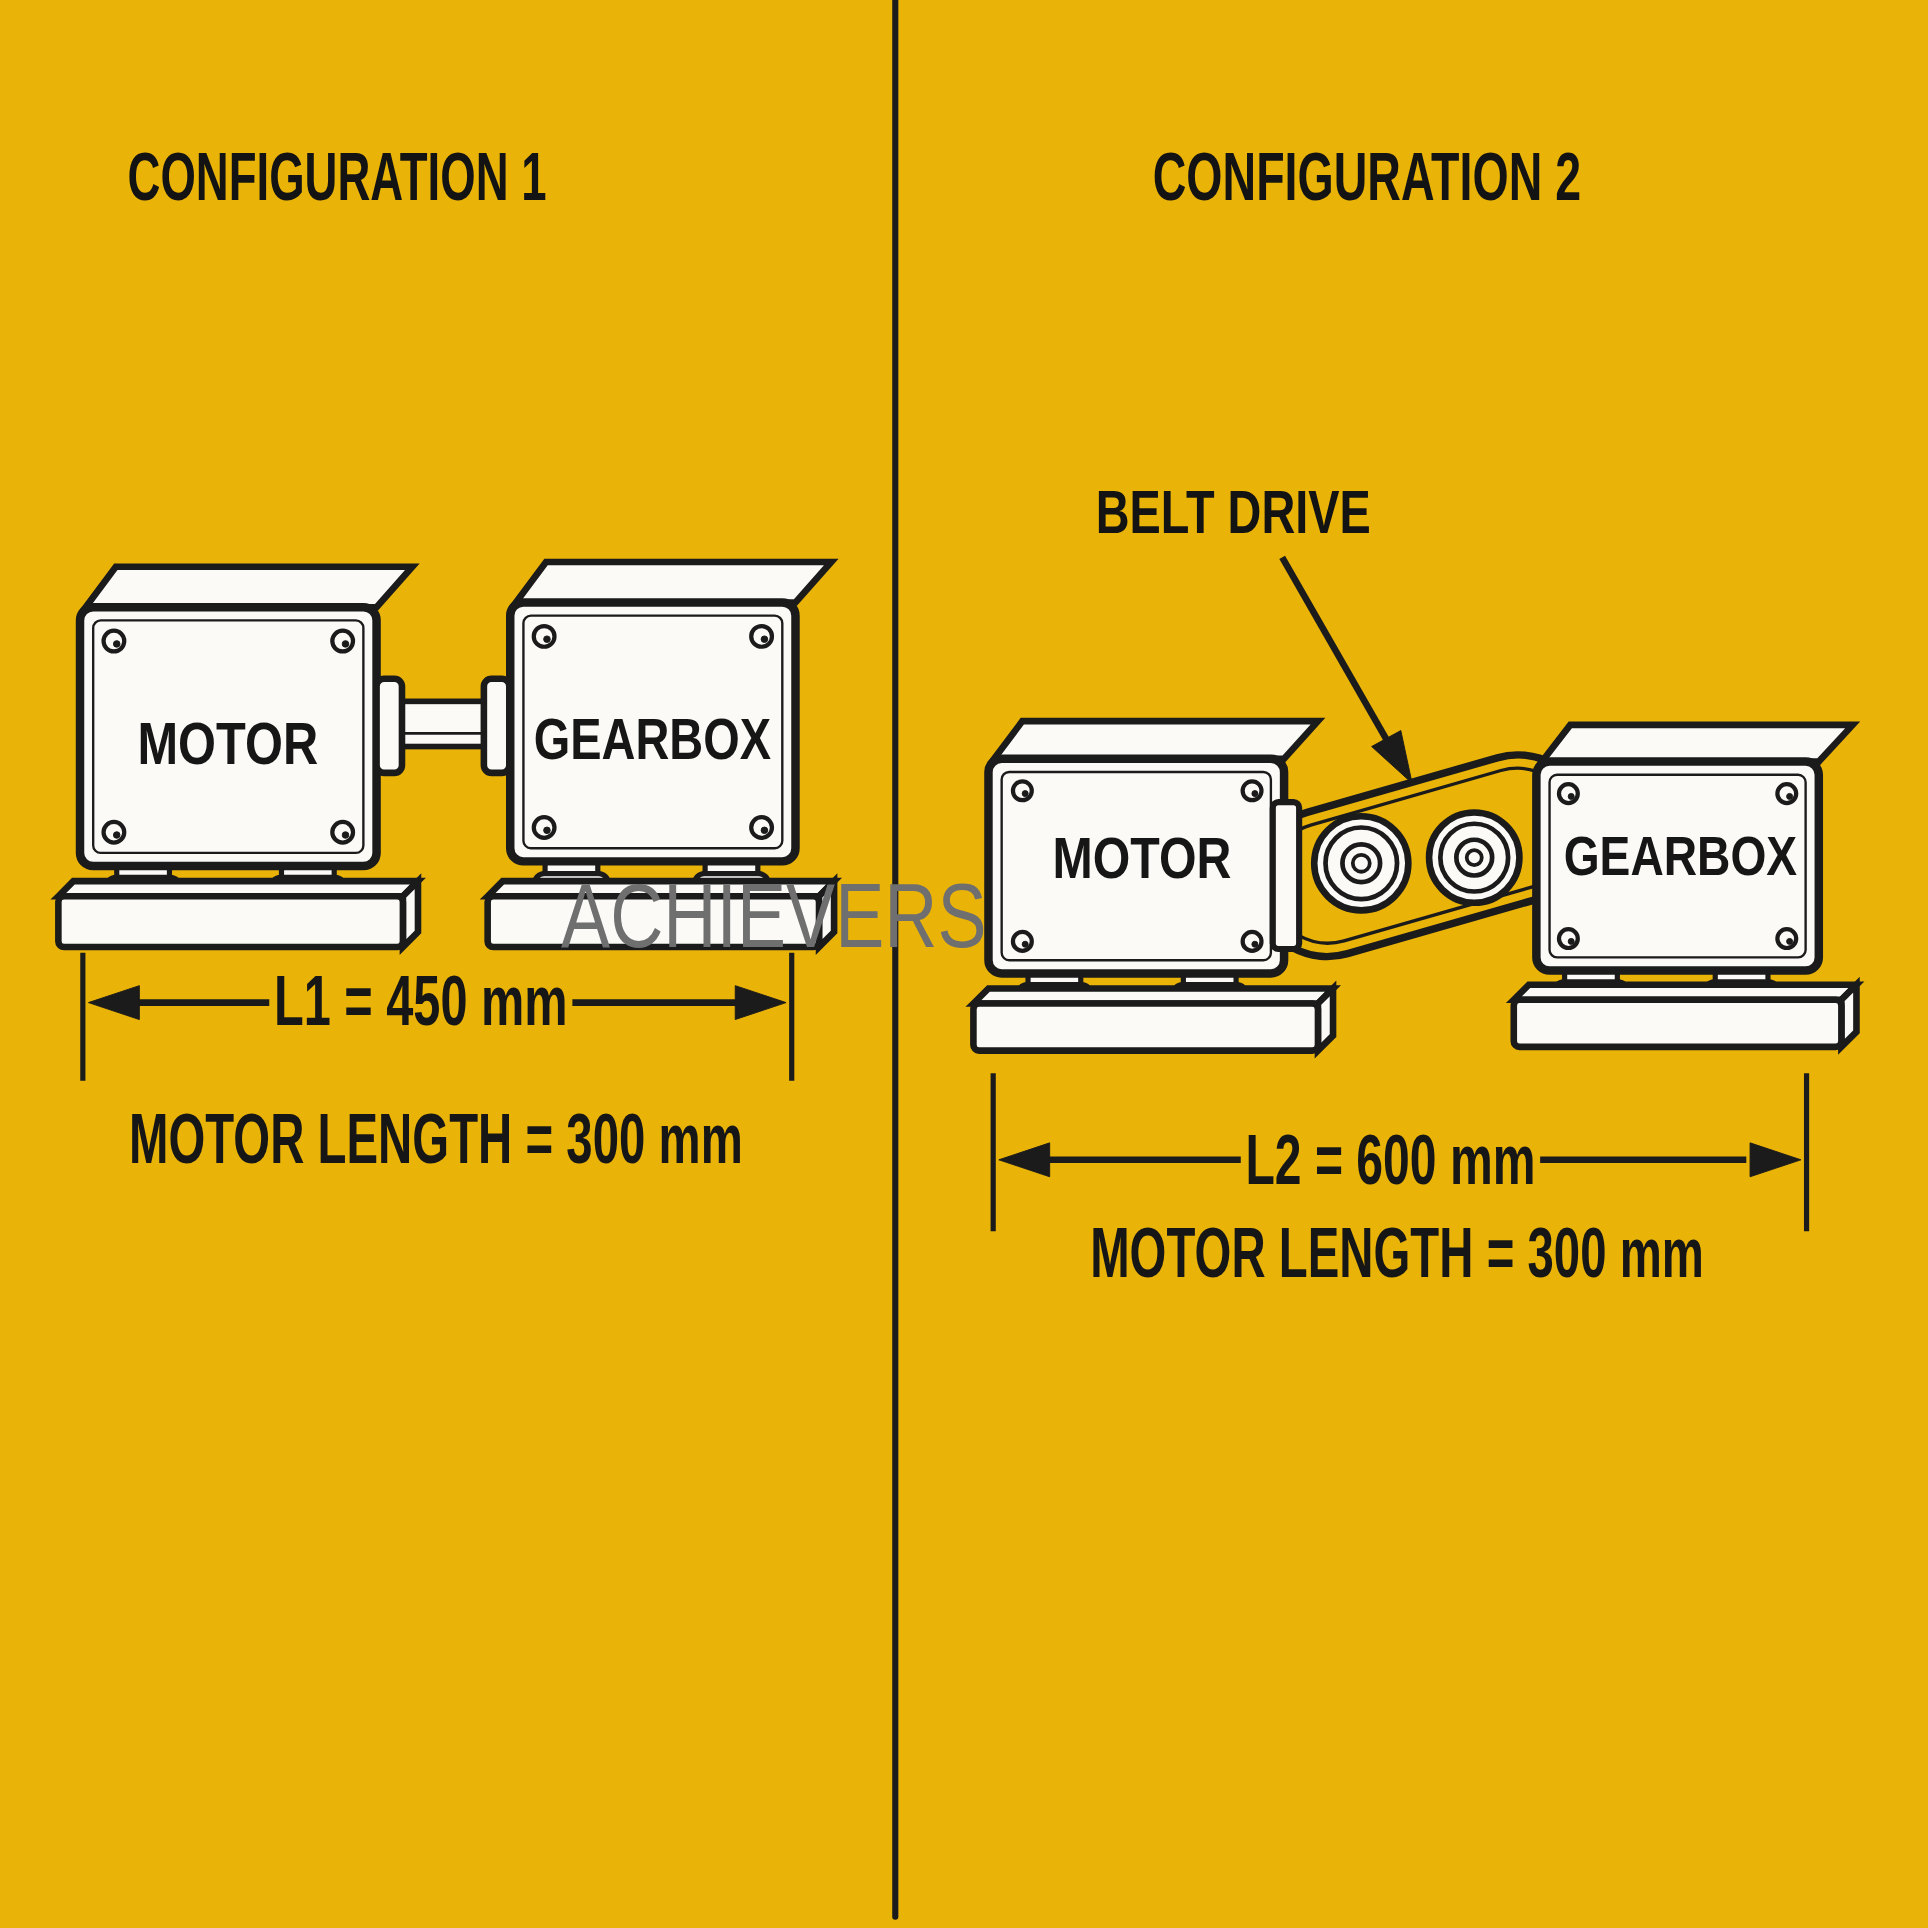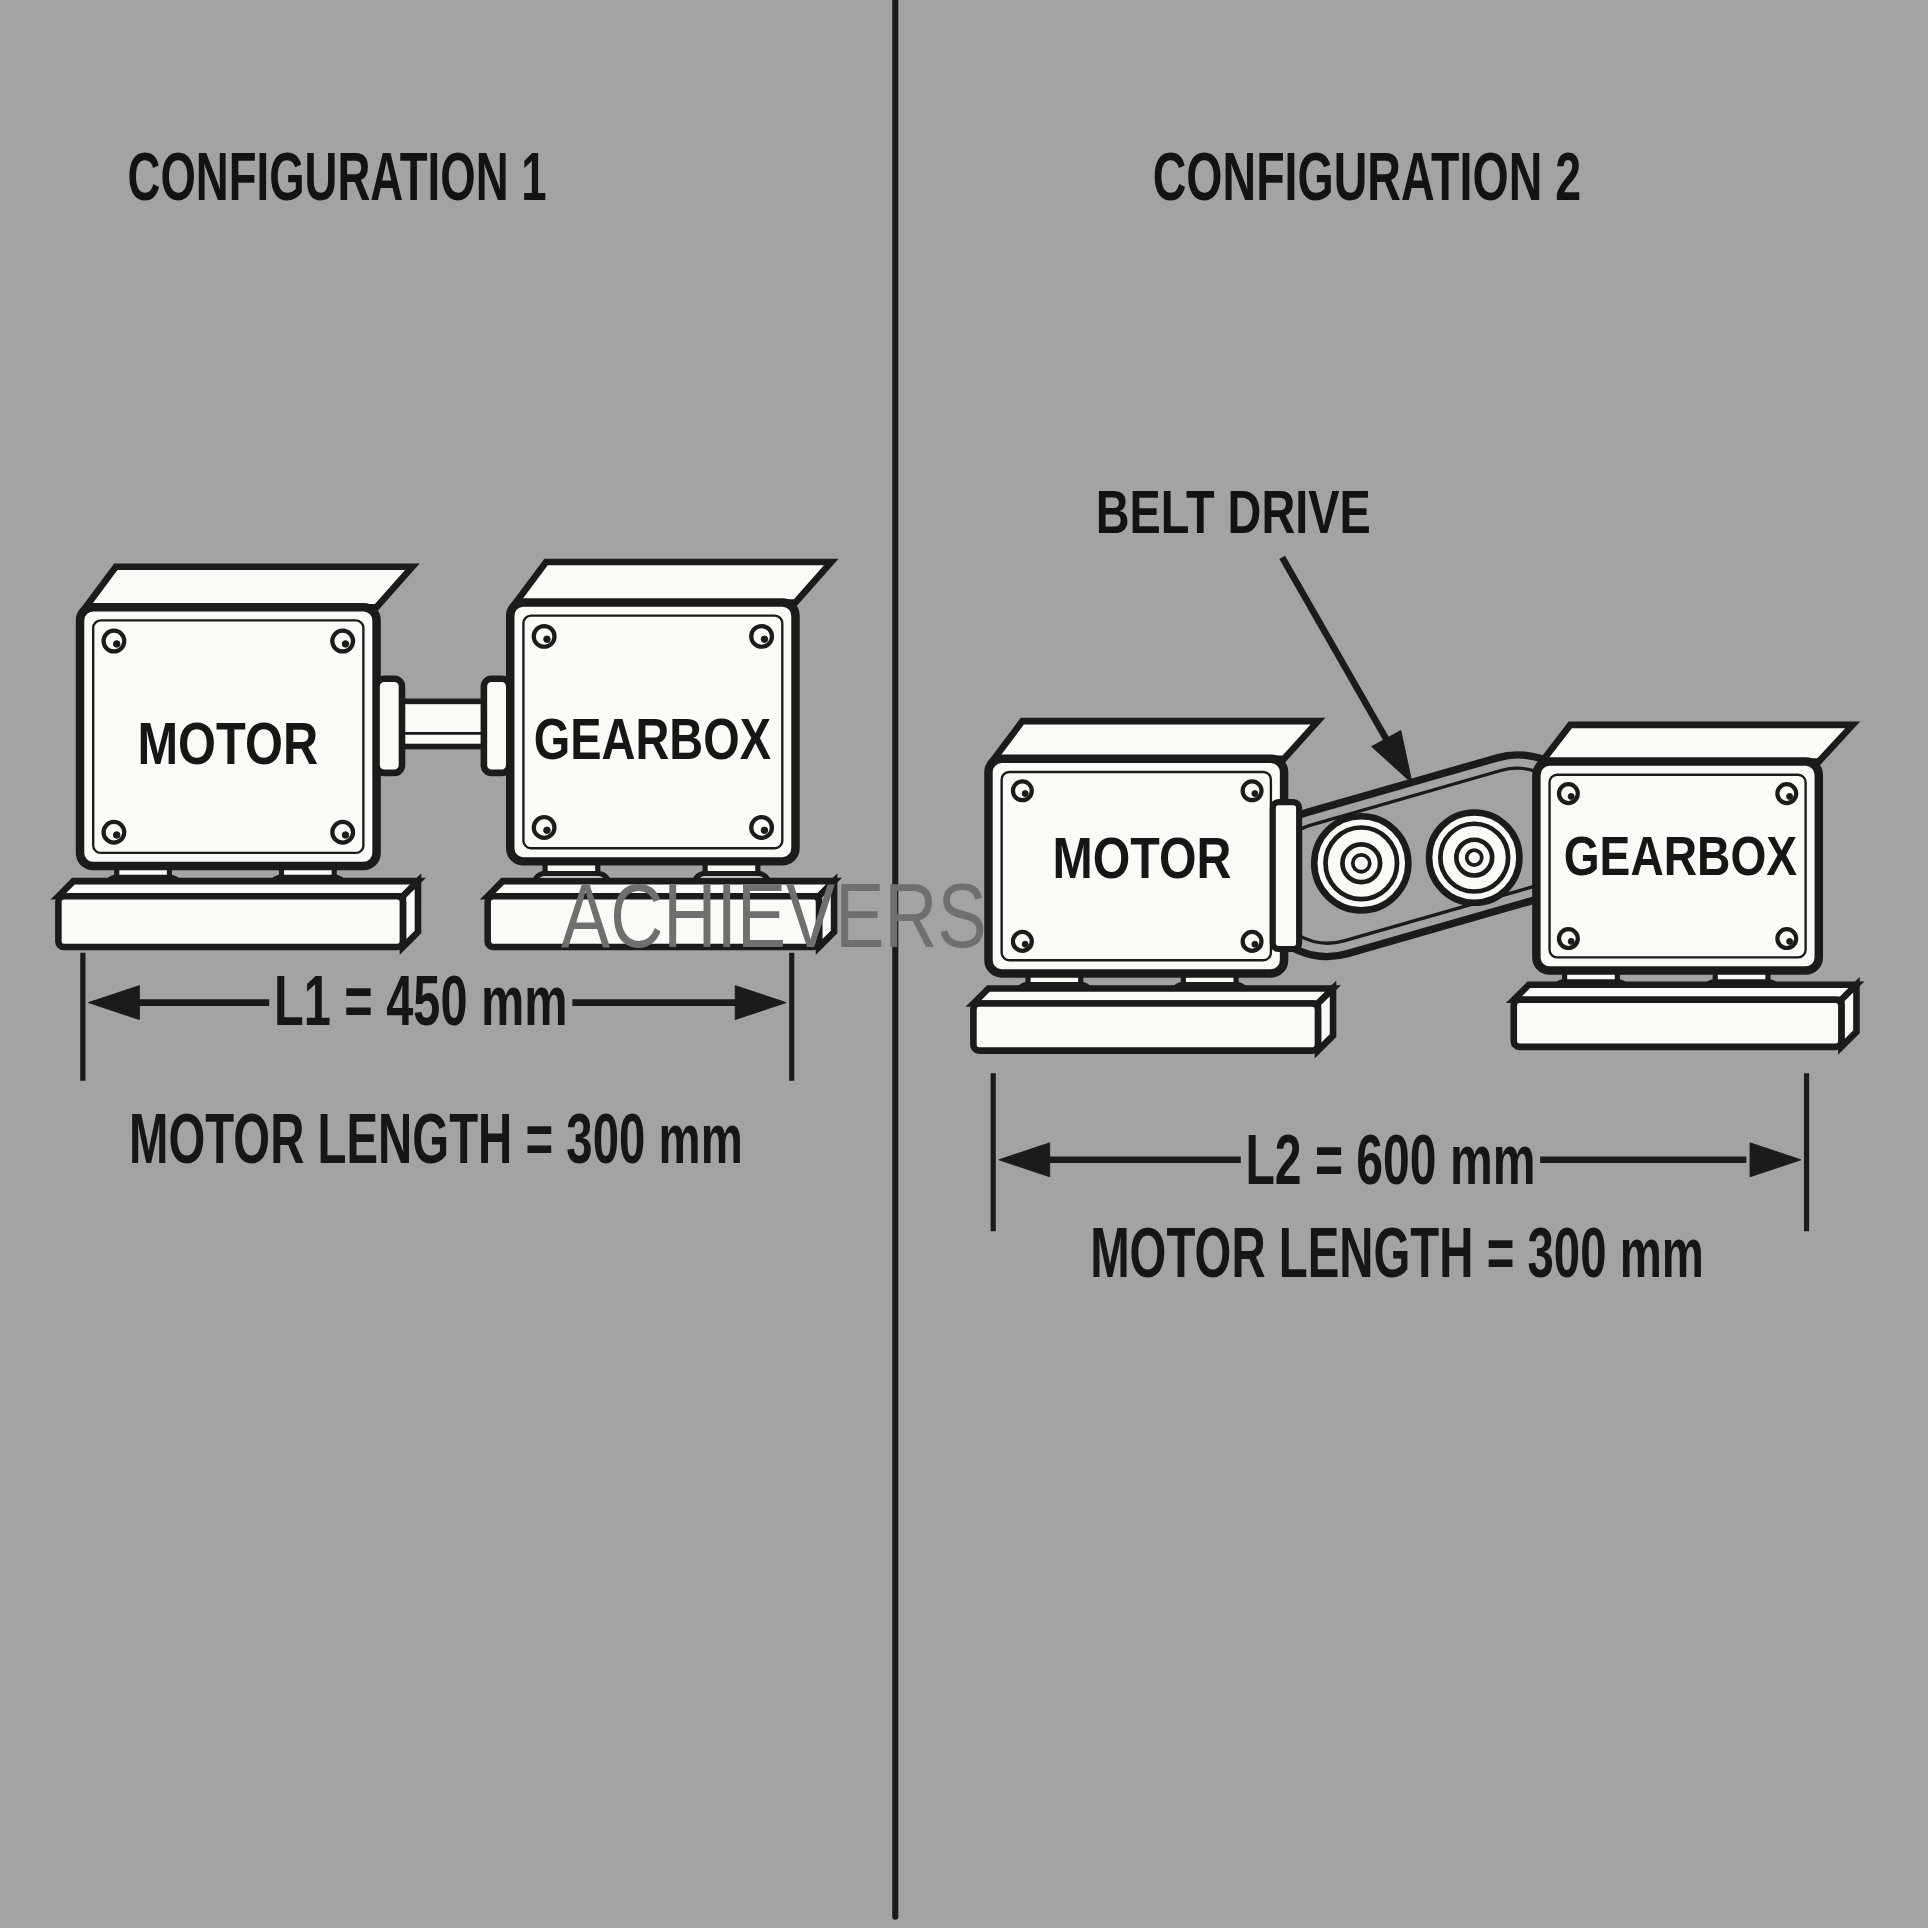--- a/index.html
+++ b/index.html
@@ -4,21 +4,21 @@
 <style>
   html, body {
     margin: 0;
     padding: 0;
     background: #e8e7e4;
   }
   .canvas {
     position: relative;
     width: 1928px;
     height: 1928px;
-    background: #a3a3a3;
+    background: #eab308;
     overflow: hidden;
     font-family: "Liberation Sans", "DejaVu Sans", sans-serif;
   }
   svg { display: block; width: 100%; height: 100%; }
 
   .outline   { stroke: #1b1b1b; fill: #fbfaf7; }
   .thin-line { stroke: #1b1b1b; fill: none; }
   .blk       { stroke: #1b1b1b; }
   .dim-text  { font-weight: 700; fill: #161616; }
   .box-text  { font-weight: 700; fill: #161616; }

